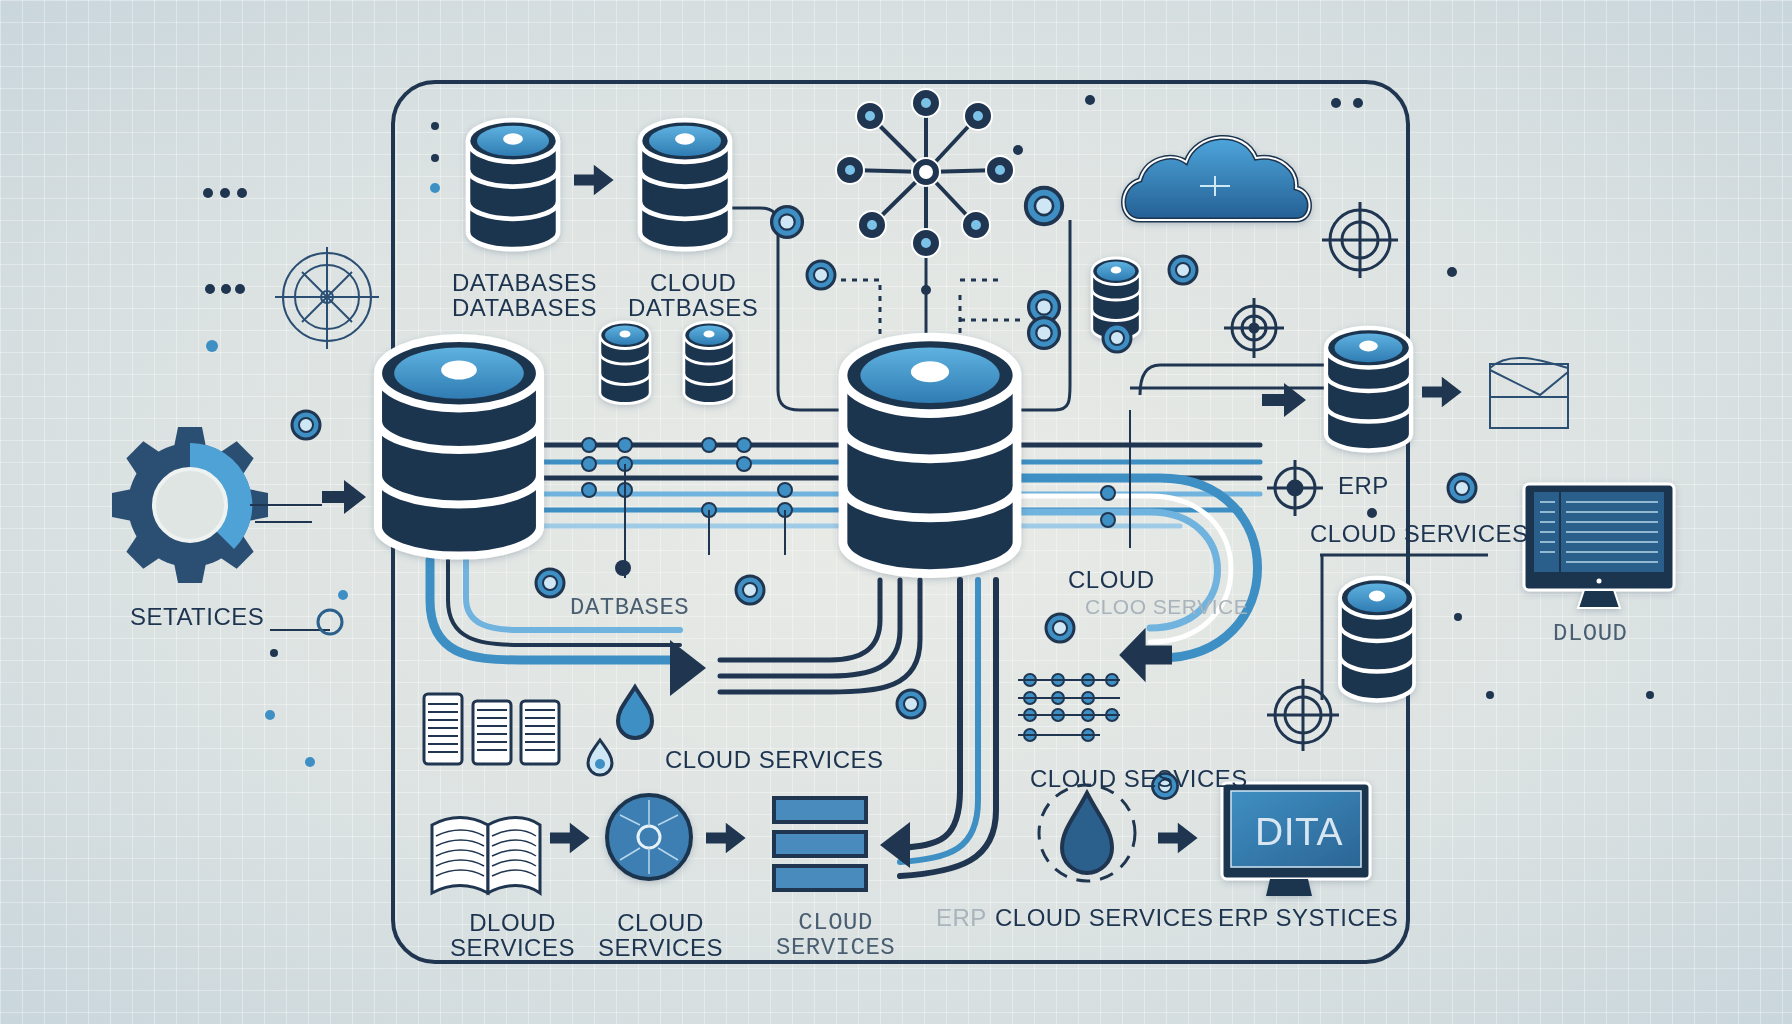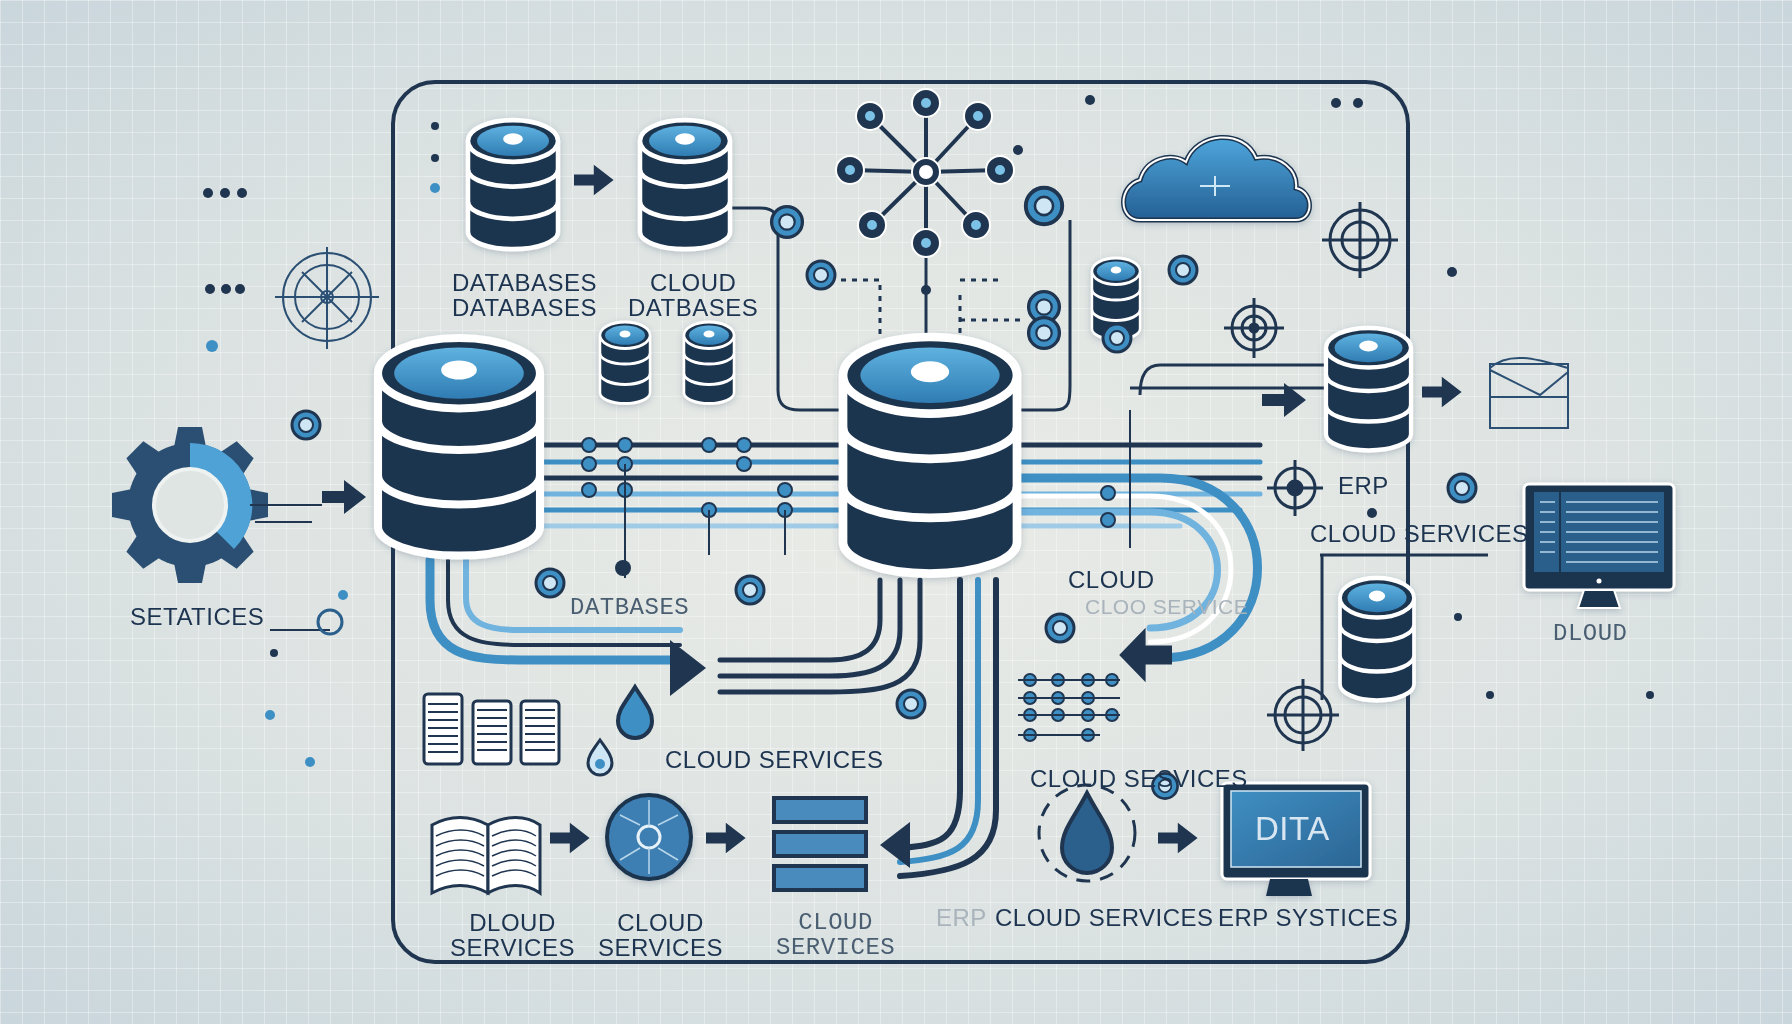--- a/index.html
+++ b/index.html
@@ -10,21 +10,21 @@
       linear-gradient(90deg,rgba(255,255,255,0.35) 1px,transparent 1px) 0 0/22px 22px,
       radial-gradient(ellipse at 50% 50%,#e9ebe6 0%,#dde3e2 55%,#c9d6dc 100%);}
   svg.layer{position:absolute;left:0;top:0;}
   .lbl{position:absolute;color:#1d3450;font-family:"Liberation Sans",sans-serif;
        letter-spacing:0.5px;white-space:nowrap;line-height:1;}
   .lbl.sm{font-size:21px;}
   .lbl.md{font-size:24px;}
   .lbl.faint{color:#a9b3bb;}
   .lbl.mid{color:#4a5e72;font-family:Liberation Mono, monospace;}
   .lbl.two{text-align:center;line-height:1.05;}
-  .dta{color:#d8e6f2;font-size:33px;}
+  .dta{color:#d8e6f2;font-size:39px;}
 </style>
 </head>
 <body>
 
 <svg class="layer" width="1792" height="1024" viewBox="0 0 1792 1024">
   <defs>
     <linearGradient id="dbTop" x1="0" y1="0" x2="0" y2="1">
       <stop offset="0" stop-color="#5fb2e0"></stop>
       <stop offset="1" stop-color="#2f7cb3"></stop>
     </linearGradient>

